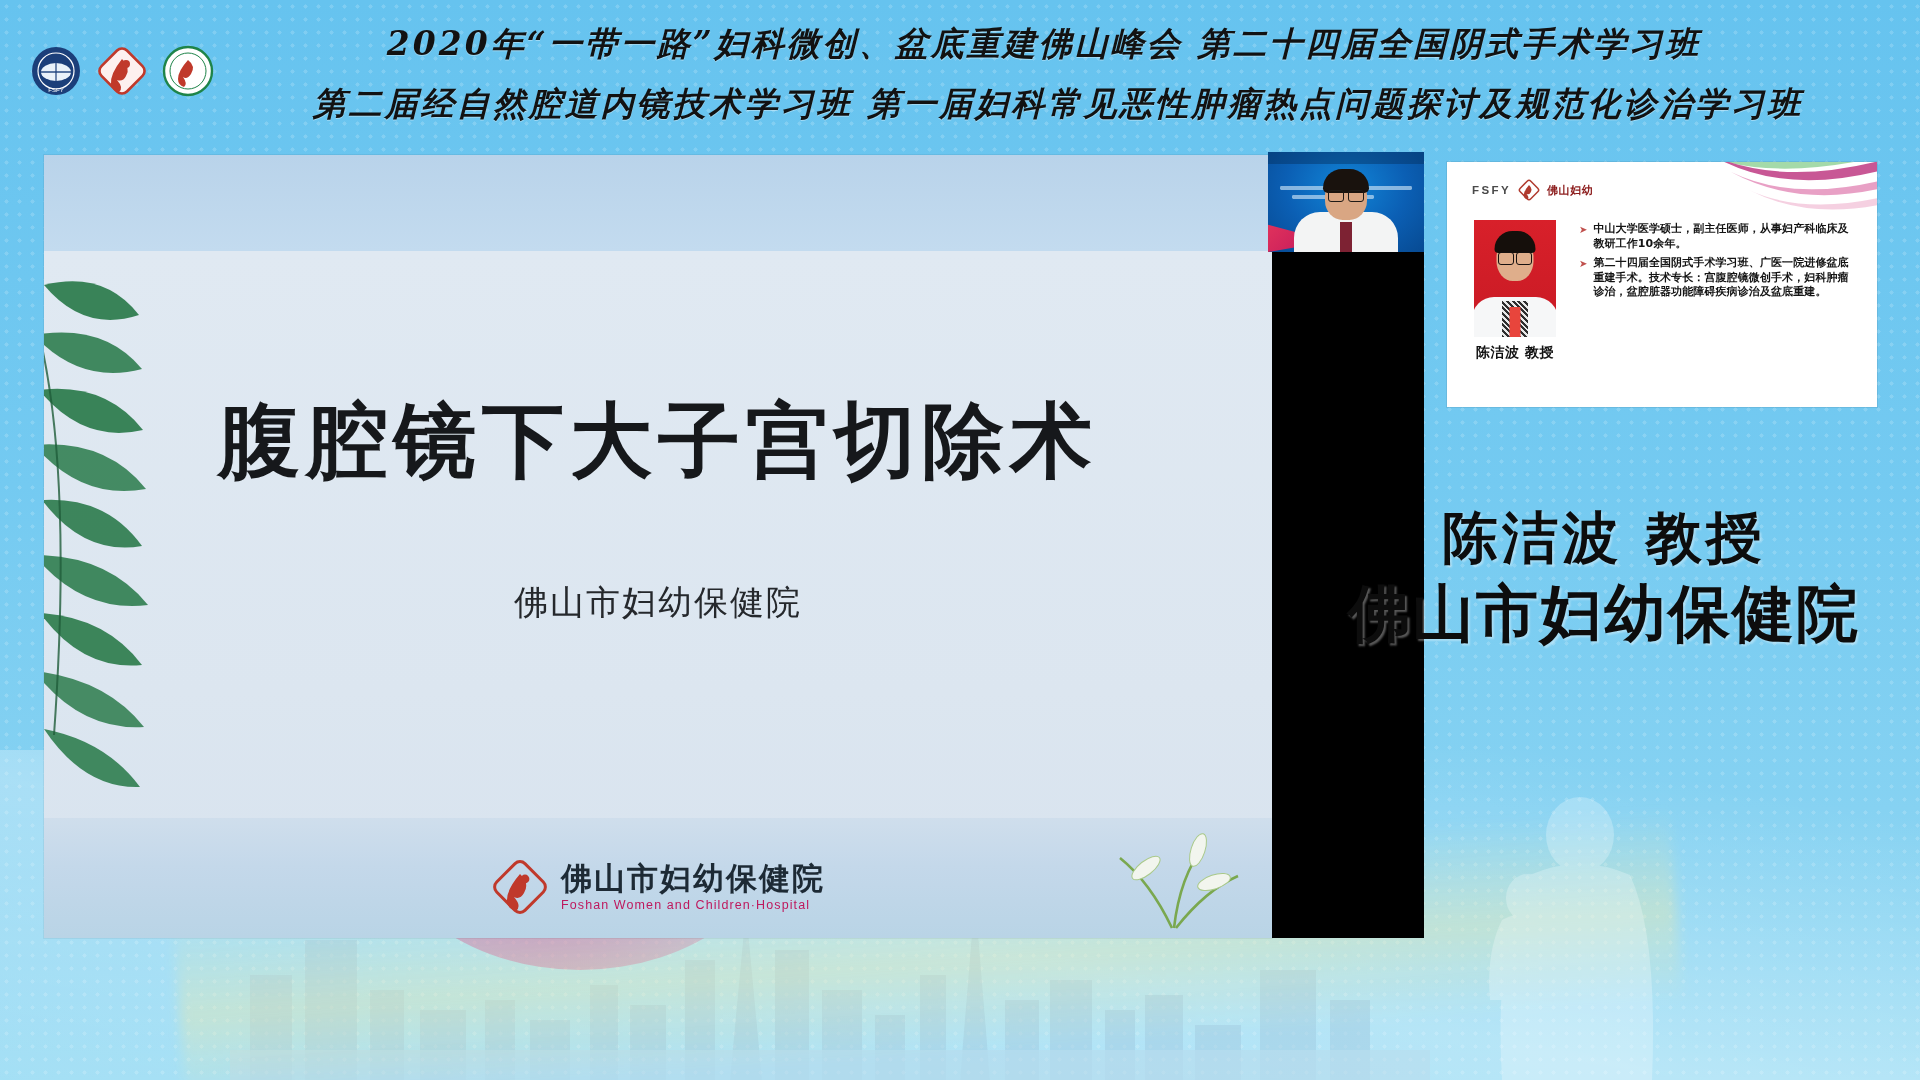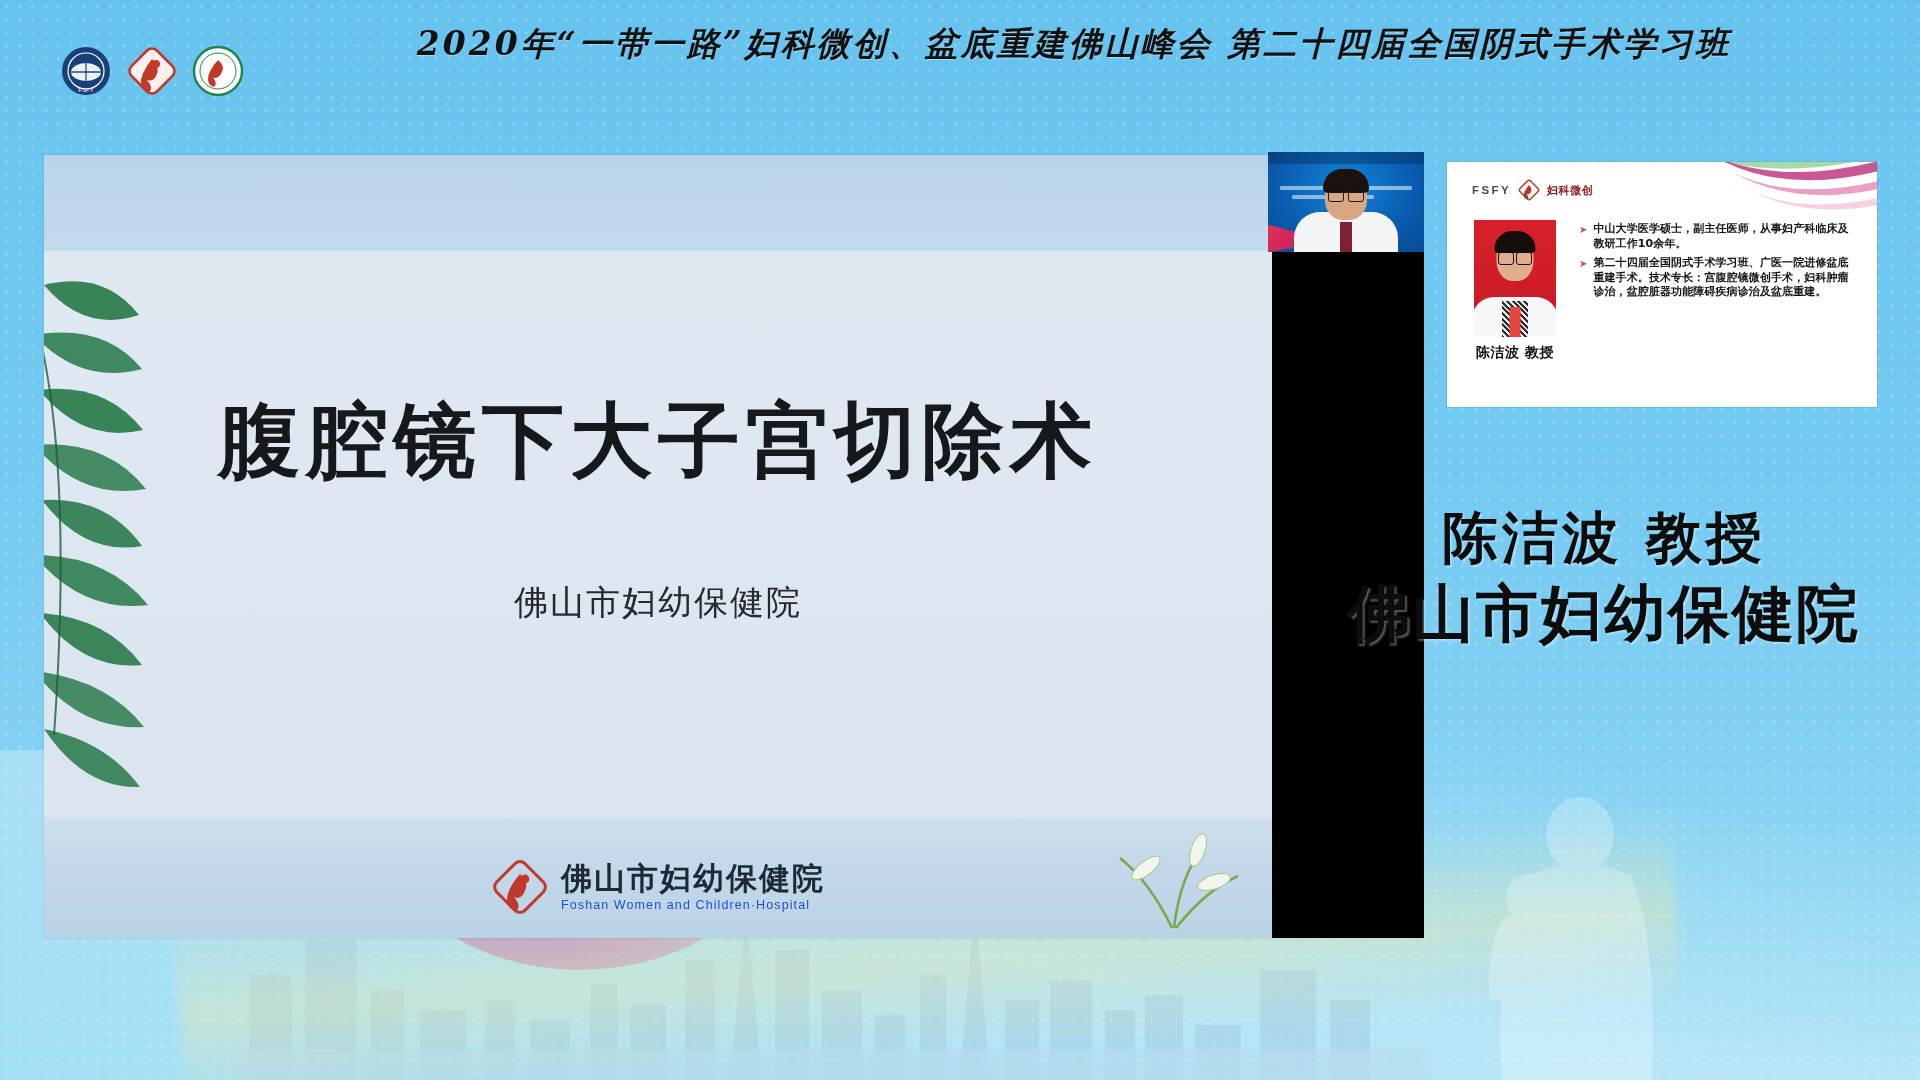--- a/index.html
+++ b/index.html
@@ -33,21 +33,21 @@
     filter:blur(6px); }
 
   
   #city { position:absolute; left:230px; bottom:0; width:1200px; height:200px; opacity:.55; }
   #magenta-blob { position:absolute; left:370px; bottom:110px; width:420px; height:330px;
     border-radius:50%; background:radial-gradient(circle at 40% 60%, rgba(214,62,140,.55), rgba(214,62,140,.25) 70%, rgba(214,62,140,0) 100%); }
   
   #statue { position:absolute; right:200px; bottom:0; width:300px; height:300px; opacity:.45; }
 
   
-  #header { position:absolute; left:0; top:0; width:1517px; height:148px; z-index:12;margin-left:30px; }
+  #header { position:absolute; left:0; top:0; width:1517px; height:148px; z-index:12; }
   #logos { position:absolute; left:30px; top:45px; display:flex; gap:14px; align-items:center; }
   .logo { width:52px; height:52px; position:relative; }
 
   #header-text { position:absolute; left:200px; top:14px; width:1700px;
     text-align:center; color:#121212; }
   .hline { font-family:"DejaVu Serif", serif; font-weight:700; font-style:italic;
     font-size:33px; letter-spacing:3px; line-height:60px; white-space:nowrap;
     text-shadow:0 1px 0 rgba(255,255,255,.35); }
   #hl1 { transform:translateX(-6px); }
   #hl2 { transform:translateX(8px); }
@@ -80,21 +80,21 @@
   #slide-presenter { position:absolute; left:0; top:555px; width:100%; text-align:center;
     font-family:"DejaVu Serif", serif; font-size:34px; letter-spacing:2px; color:#25282c; }
 
   
   #slide-logo { position:absolute; left:50%; bottom:22px; transform:translateX(-50%);
     display:flex; align-items:center; gap:12px; }
   #slide-logo-mark { width:58px; height:58px; position:relative; }
   #slide-logo-cn { font-family:"DejaVu Sans", sans-serif; font-size:31px; font-weight:600;
     color:#1d2a35; letter-spacing:2px; line-height:1.05; }
   #slide-logo-en { font-family:"Liberation Sans", sans-serif; font-size:12.5px;
-    color:#1d4ed8; letter-spacing:1.1px; margin-top:3px; }
+    color:#be185d; letter-spacing:1.1px; margin-top:3px; }
 
   
   #webcam { position:absolute; left:1268px; top:152px; width:156px; height:100px;
     overflow:hidden; z-index:14; background:#0a63b8; }
   #wc-bg { position:absolute; inset:0;
     background:radial-gradient(ellipse at 50% 35%, #1186d8 0%, #0b5fb4 55%, #074a92 100%); }
   #wc-head { position:absolute; left:50%; top:22px; transform:translateX(-50%);
     width:42px; height:46px; border-radius:46% 46% 42% 42%; background:#d9a683; }
   #wc-hair { position:absolute; left:50%; top:17px; transform:translateX(-50%);
     width:46px; height:24px; border-radius:24px 24px 6px 6px; background:#19120d; }
@@ -236,20 +236,21 @@
 
       <svg class="logo" viewBox="0 0 52 52">
         <circle cx="26" cy="26" r="24" fill="#ffffff" stroke="#1e8449" stroke-width="2.4"></circle>
         <circle cx="26" cy="26" r="18" fill="none" stroke="#1e8449" stroke-width="1"></circle>
         <path d="M26 15 q8 6 3 14 q-4 6 -8 3 q5 7 1 10 q-6 -2 -6 -8 q0 -8 10 -19 z" fill="#c0392b"></path>
       </svg>
     </div>
 
     <div id="header-text">
       <div class="hline" id="hl1">2020年“一带一路”妇科微创、盆底重建佛山峰会 第二十四届全国阴式手术学习班</div>
+      <div class="hline" id="hl2">第二届经自然腔道内镜技术学习班 第一届妇科常见恶性肿瘤热点问题探讨及规范化诊治学习班</div>
     </div>
   </div>
 
   <div id="slide">
     <div id="slide-topband"></div>
     <div id="slide-body"></div>
     <div id="slide-bottomband"></div>
 
     <svg id="leaves" viewBox="0 0 240 640">
       <g fill="#2f7d4f">
@@ -326,21 +327,21 @@
       <path d="M58 22 q66 36 152 16 v-8 q-90 22 -152 -8z" fill="#e48fbb" opacity=".85"></path>
       <path d="M76 40 q58 30 134 14 v-7 q-80 18 -134 -7z" fill="#f3c4da" opacity=".8"></path>
     </svg>
 
     <div id="bio-head">
       <div id="bio-fsfy">FSFY</div>
       <svg id="bio-mark" viewBox="0 0 22 22">
         <rect x="3.5" y="3.5" width="15" height="15" rx="2.6" transform="rotate(45 11 11)" fill="none" stroke="#b03a2e" stroke-width="1.5"></rect>
         <path d="M11 6 q4 3.6 1.6 7.4 q-1.6 2.8 -4 1.6 q3.2 3.6 .8 5.6 q-3.2 -.8 -3.6 -3.6 q-.4 -4.8 5.2 -11 z" fill="#b03a2e"></path>
       </svg>
-      <div id="bio-cn">妇科微创</div>
+      <div id="bio-cn">佛山妇幼</div>
     </div>
 
     <div id="bio-photo">
       <div id="bp-coat"></div>
       <div id="bp-shirt"></div>
       <div id="bp-tie"></div>
       <div id="bp-head"></div>
       <div id="bp-hair"></div>
       <div id="bp-glass"></div>
     </div>

